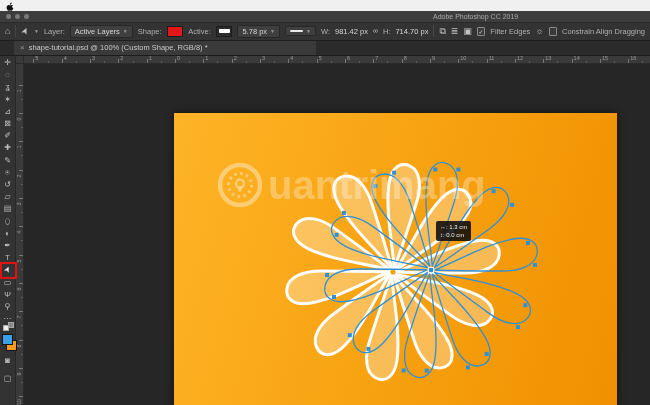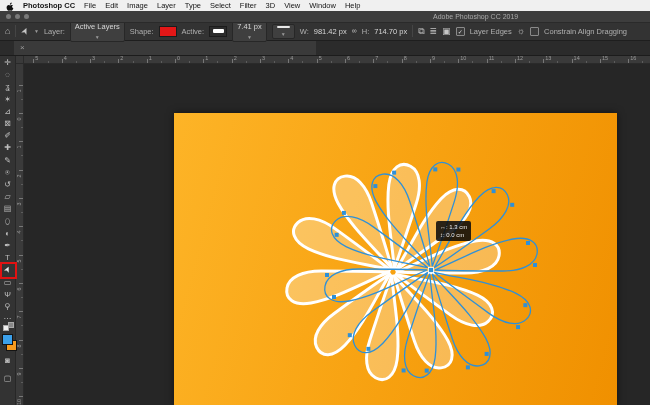--- a/index.html
+++ b/index.html
@@ -20,21 +20,21 @@
   .dot{width:5px;height:5px;border-radius:50%;background:#7a7a7a;}
   .wtitle{position:absolute;left:433px;top:0;width:120px;font-size:7px;color:#ababab;line-height:11px;}
 
   
   .optionsbar{position:absolute;top:22px;left:0;right:0;height:18px;background:#333333;
               border-bottom:1px solid #1e1e1e;display:flex;align-items:center;gap:5px;
               padding:0 5px;font-size:7.5px;color:#bcbcbc;z-index:28;white-space:nowrap;}
   .sep{width:1px;height:12px;background:#454545;flex:0 0 auto;}
   .lbl{color:#b0b0b0;}
   .obx{display:flex;align-items:center;gap:3px;background:#3f3f3f;border:1px solid #272727;
-       border-radius:2px;padding:1px 4px;color:#d6d6d6;flex-direction:column;}
+       border-radius:2px;padding:1px 4px;color:#d6d6d6;}
   .chev{font-size:5px;color:#9a9a9a;}
   .swatch{width:16px;height:9px;border:1px solid #1c1c1c;display:inline-block;}
   .stroke-swatch{width:16px;height:9px;border:1px solid #1c1c1c;background:#2c2c2c;
                  display:flex;align-items:center;justify-content:center;}
   .stroke-swatch i{display:block;width:11px;height:4px;background:#fff;border-radius:1px;}
   .linestyle i{display:block;width:13px;height:2px;background:#e8e8e8;border-radius:1px;}
   .cb{width:7px;height:7px;border:1px solid #8a8a8a;border-radius:1px;display:inline-flex;
       align-items:center;justify-content:center;font-size:6px;color:#ddd;background:#3a3a3a;}
   .oicon{font-size:9px;color:#c5c5c5;line-height:10px;}
   .rot{display:inline-block;transform:rotate(-65deg);}
@@ -89,34 +89,20 @@
 <body>
 
 <div id="app">
 
   <div class="menubar">
     <span class="apple">
       <svg width="8" height="9" viewBox="0 0 8 9">
           <path d="M5.6 0.4c-.5.1-1 .4-1.3.9-.3.4-.5 1-.4 1.5.6 0 1.1-.3 1.4-.8.3-.4.5-1 .3-1.6zM6 3c-.8 0-1.1.4-1.7.4S3.2 3 2.6 3C1.6 3 .6 3.9.6 5.5c0 1.7 1.2 3.3 2 3.3.5 0 .7-.3 1.4-.3s.8.3 1.4.3c.8 0 1.9-1.7 1.9-2.5-.9-.4-1.2-1-1.2-1.7 0-.7.4-1.2.9-1.4C6.8 3.2 6.4 3 6 3z" fill="#111"></path>
         </svg>
     </span>
-    <span id="menu-items" style="display:flex;gap:9px;">
-        <span class="mitem bold">Photoshop CC</span>
-        <span class="mitem">File</span>
-        <span class="mitem">Edit</span>
-        <span class="mitem">Image</span>
-        <span class="mitem">Layer</span>
-        <span class="mitem">Type</span>
-        <span class="mitem">Select</span>
-        <span class="mitem">Filter</span>
-        <span class="mitem">3D</span>
-        <span class="mitem">View</span>
-        <span class="mitem">Window</span>
-        <span class="mitem">Help</span>
-      </span>
   </div>
 
   <div class="titlebar">
     <span class="dots">
       <i class="dot"></i>
       <i class="dot"></i>
       <i class="dot"></i>
     </span>
     <span class="wtitle">Adobe Photoshop CC 2019</span>
   </div>
@@ -131,46 +117,47 @@
       <span>Active Layers</span>
       <span class="chev">▼</span>
     </span>
     <span class="lbl">Shape:</span>
     <span class="swatch" id="fill-swatch" style="background: rgb(227, 23, 23);"></span>
     <span class="lbl">Active:</span>
     <span class="stroke-swatch">
         <i></i>
       </span>
     <span class="obx">
-      <span>7.41 px</span>
+      <span>5.78 px</span>
       <span class="chev">▼</span>
     </span>
     <span class="obx linestyle">
       <i></i>
       <span class="chev">▼</span>
     </span>
     <span class="lbl">W:</span>
     <span style="color:#d6d6d6;">981.42 px</span>
     <span class="oicon" style="font-size:7px;">∞</span>
     <span class="lbl">H:</span>
     <span style="color:#d6d6d6;">714.70 px</span>
     <span class="sep"></span>
     <span class="oicon">⧉</span>
     <span class="oicon">≣</span>
     <span class="oicon">▣</span>
     <span class="cb">✓</span>
-    <span class="lbl">Layer Edges</span>
+    <span class="lbl">Filter Edges</span>
     <span class="oicon">☼</span>
     <span class="cb"></span>
     <span class="lbl">Constrain Align Dragging</span>
   </div>
 
   <div class="tabbar">
     <div class="tab">
       <span class="tabclose">×</span>
+      <span>shape-tutorial.psd @ 100% (Custom Shape, RGB/8) *</span>
     </div>
   </div>
 
   <div class="toolstrip" id="tool-strip">
       <div class="tool" style="top: 2px;"><span>✛</span></div>
       <div class="tool" style="top: 14.2px;"><span>◌</span></div>
       <div class="tool" style="top: 26.4px;"><span>ʓ</span></div>
       <div class="tool" style="top: 38.6px;"><span>✶</span></div>
       <div class="tool" style="top: 50.8px;"><span>⊿</span></div>
       <div class="tool" style="top: 63px;"><span>⊠</span></div>
@@ -347,19 +334,29 @@
           <rect x="-106" y="3.0000000000000195" width="4" height="4" fill="#2e90d8"></rect>
           <path d="M0,-4 C-10,-28 -26,-56 -31,-82 C-34,-99 -27,-108 -16,-106 C-5,-104 1,-90 1,-72 C1,-48 1,-22 0,-4 Z" transform="rotate(306)" fill="none" stroke="#2e90d8" stroke-width="1.3"></path>
           <rect x="-96.34485026626668" y="-37.17171062424629" width="4" height="4" fill="#2e90d8"></rect>
           <rect x="-89.07669367645691" y="-59.08458126654245" width="4" height="4" fill="#2e90d8"></rect>
           <path d="M0,-4 C-10,-28 -26,-56 -31,-82 C-34,-99 -27,-108 -16,-106 C-5,-104 1,-90 1,-72 C1,-48 1,-22 0,-4 Z" transform="rotate(342)" fill="none" stroke="#2e90d8" stroke-width="1.3"></path>
           <rect x="-57.65317439433907" y="-85.9090232325063" width="4" height="4" fill="#2e90d8"></rect>
           <rect x="-38.893049996470324" y="-99.36479272282122" width="4" height="4" fill="#2e90d8"></rect>
           <rect x="-2.5" y="-2.5" width="5" height="5" fill="#2e90d8" stroke="#fff" stroke-width="0.8"></rect>
         </g>
       </svg>
+    <div class="watermark">
+      <svg width="48" height="48" viewBox="0 0 48 48">
+        <circle cx="24" cy="24" r="20" fill="none" stroke="rgba(255,255,255,0.38)" stroke-width="4.5"></circle>
+        <circle cx="24" cy="24" r="11.5" fill="none" stroke="rgba(255,255,255,0.38)" stroke-width="3" stroke-dasharray="2.5 3.5"></circle>
+        <circle cx="24" cy="22.5" r="4" fill="none" stroke="rgba(255,255,255,0.38)" stroke-width="2.4"></circle>
+        <rect x="22.4" y="26.5" width="3.2" height="4" fill="rgba(255,255,255,0.38)"></rect>
+        <rect x="38" y="38" width="8" height="6" transform="rotate(45 42 41)" fill="rgba(255,255,255,0.0)"></rect>
+      </svg>
+      <span class="wm-text">uantrimang</span>
+    </div>
     <div class="tooltip">
       <div>↔: 1.3 cm</div>
       <div>↕: 0.0 cm</div>
     </div>
   </div>
 
 </div>
 
 </body></html>

